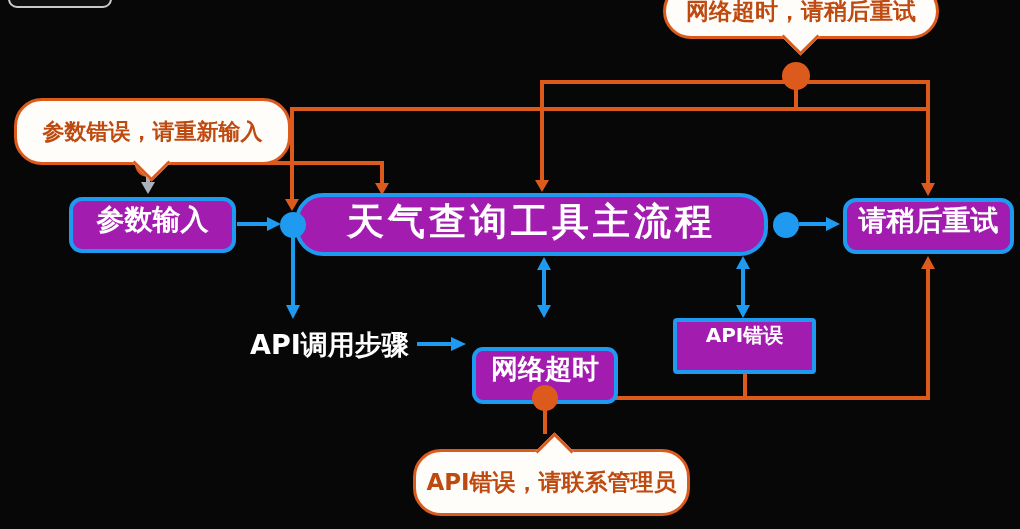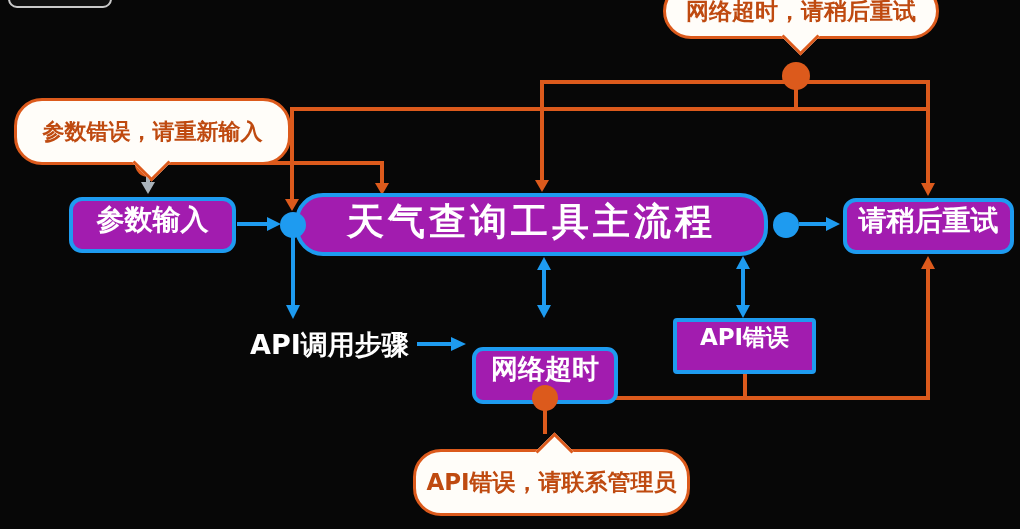--- a/index.html
+++ b/index.html
@@ -20,21 +20,21 @@
   .node{
     position:absolute;z-index:2;box-sizing:border-box;
     background:#a21caf;border:4px solid var(--blue);
     display:flex;justify-content:center;
     color:var(--node-text);font-weight:bold;white-space:nowrap;
   }
   .node-param{left:69px;top:197px;width:167px;height:56px;border-radius:13px;font-size:28px;}
   .node-main{left:295px;top:193px;width:473px;height:63px;border-radius:28px;font-size:37px;letter-spacing:4px;}
   .node-result{left:843px;top:198px;width:171px;height:56px;border-radius:13px;font-size:28px;}
   .node-timeout{left:472px;top:319px;width:146px;height:57px;border-radius:11px;font-size:27px;margin-top:28px;}
-  .node-apierr{left:673px;top:318px;width:143px;height:56px;border-radius:4px;font-size:23px;}
+  .node-apierr{left:673px;top:318px;width:143px;height:56px;border-radius:4px;font-size:20px;}
   .floating-label{
     position:absolute;z-index:2;left:250px;top:326px;width:162px;height:38px;
     display:flex;align-items:center;justify-content:flex-start;
     color:var(--node-text);font-weight:bold;font-size:27px;white-space:nowrap;
   }
   
   .dot{position:absolute;z-index:3;border-radius:50%;}
   .dot-orange{background:var(--orange);}
   .dot-blue{background:var(--blue);}
   .dot-top{left:782px;top:62px;width:28px;height:28px;}

